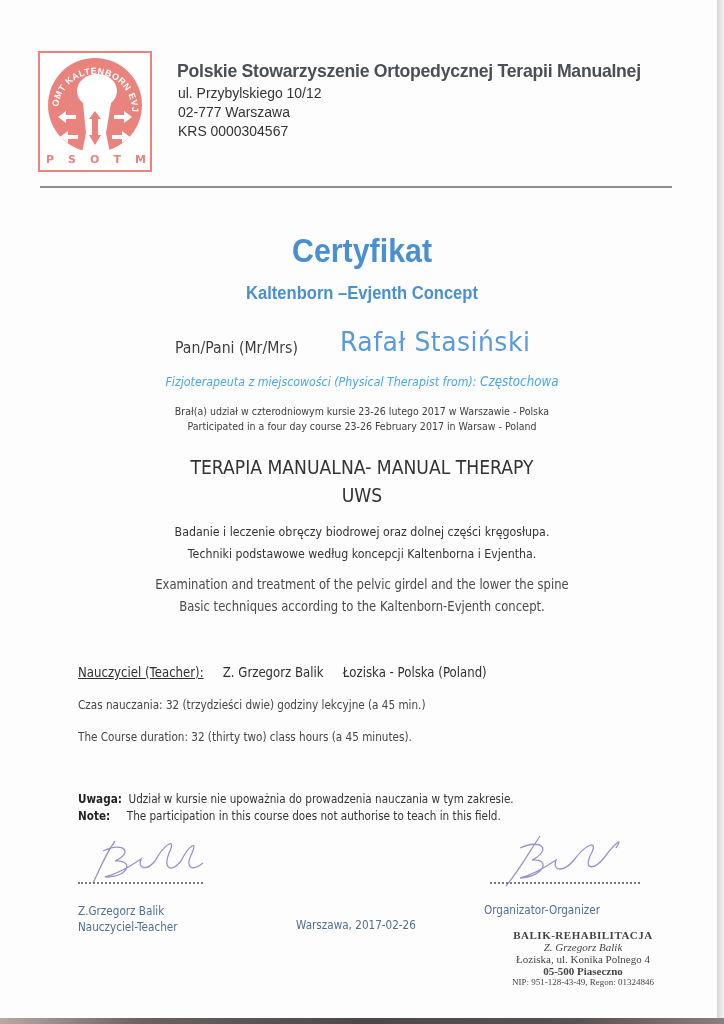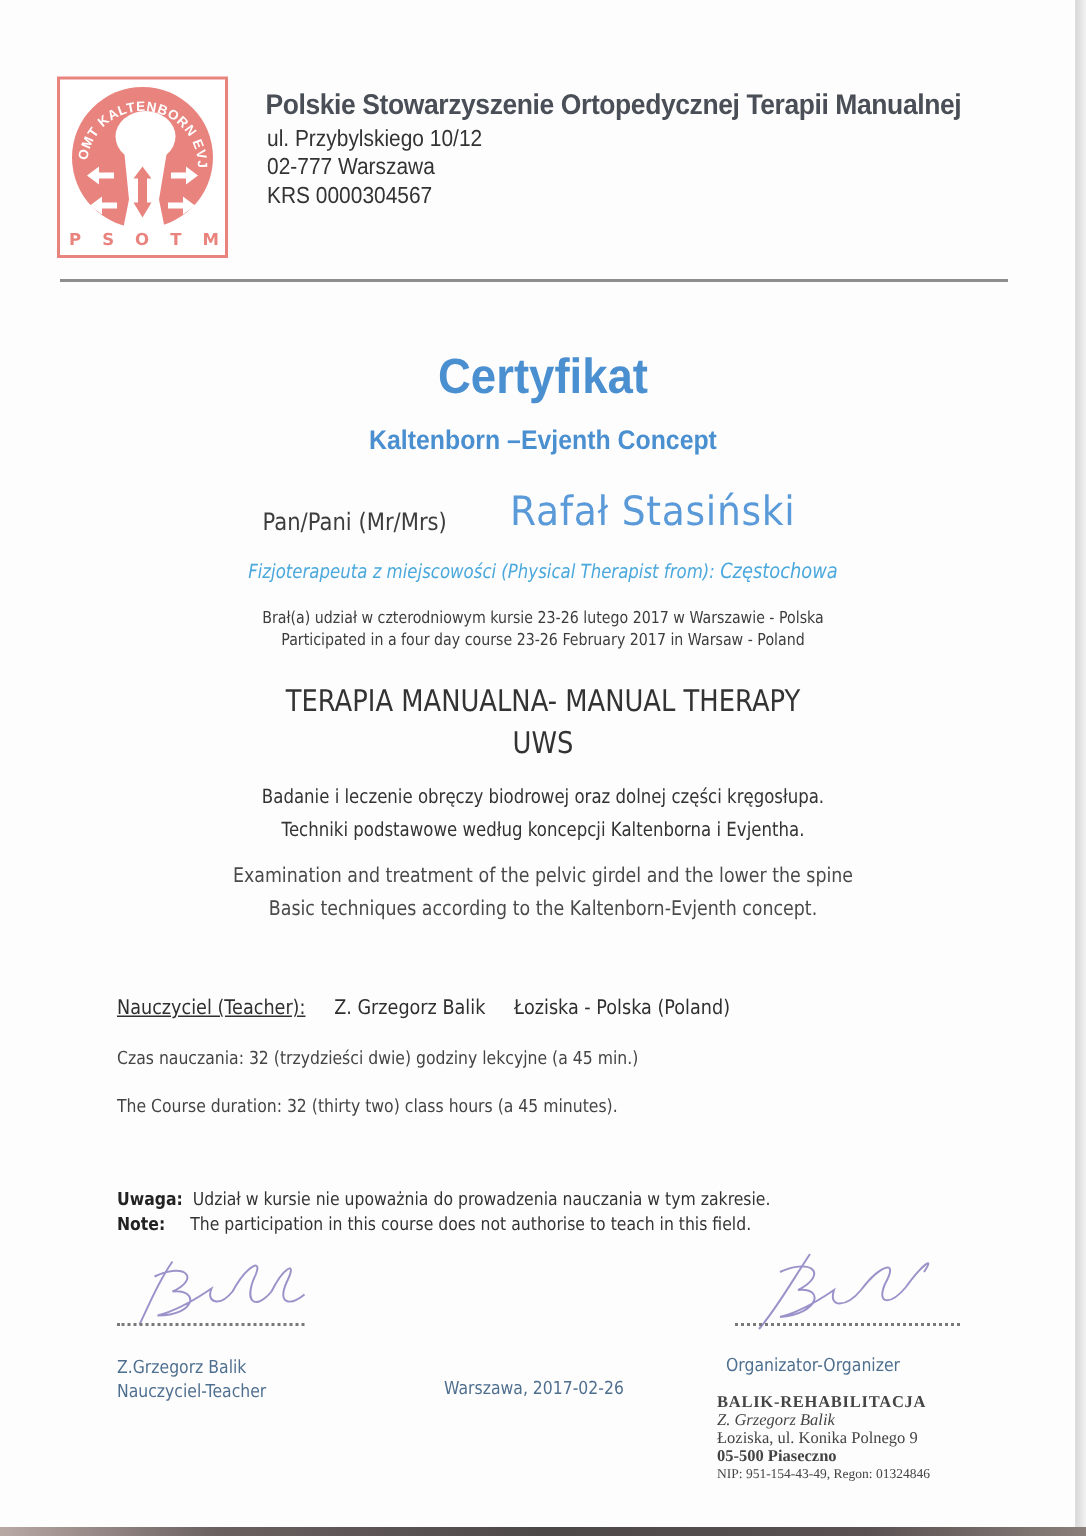--- a/index.html
+++ b/index.html
@@ -52,21 +52,21 @@
     .detail { left: 78px; font-family: "DejaVu Sans", sans-serif; color: #444; transform-origin: left; }
     .teacher-row { top: 664px; font-size: 13.5px; color: #2f2f2f; transform: scaleX(0.87); }
     .teacher-row .lbl { text-decoration: underline; }
     .teacher-row .sp { display: inline-block; width: 22px; }
     .duration { font-size: 12px; transform: scaleX(0.87); }
     .note { font-size: 12px; color: #333; transform: scaleX(0.87); }
     .note b { font-weight: bold; color: #222; }
 
     .sig-line { position: absolute; border-bottom: 2px dotted #7a7a7a; height: 0; }
     .sig-text { font-size: 12px; color: #4f6f8f; font-family: "DejaVu Sans", sans-serif; transform: scaleX(0.87); transform-origin: left; }
-    .stamp { font-family: "Liberation Serif", serif; color: #444; text-align: left; left: 478px; width: 210px; }
+    .stamp { font-family: "Liberation Serif", serif; color: #444; text-align: center; left: 478px; width: 210px; }
   </style>
 </head>
 <body>
 
 <div class="page">
 
   <div class="logo">
     <svg width="110" height="117" viewBox="0 0 110 117">
       <circle cx="55" cy="52" r="47" fill="#e9837e"></circle>
       <defs>
@@ -150,19 +150,19 @@
   <div class="abs sig-text" style="left:296px; top:918px;">Warszawa, 2017-02-26</div>
 
   <svg class="abs" style="left:490px; top:830px;" width="150" height="60" viewBox="0 0 150 60">
     <path d="M 50 6 C 38 24 28 42 16 56 M 30 18 C 52 8 62 20 42 30 C 60 28 56 46 30 48 C 46 44 60 34 66 30 C 62 42 74 42 84 30 C 96 14 110 8 100 26 C 94 40 104 40 114 28 C 124 14 134 6 126 18" fill="none" stroke="#8a7fc0" stroke-width="1.3" opacity="0.85"></path>
   </svg>
   <div class="sig-line" style="left:490px; top:882px; width:150px;"></div>
   <div class="abs sig-text" style="left:484px; top:903px;">Organizator-Organizer</div>
 
   <div class="abs stamp" style="top:929px; font-size:11px; font-weight:bold; letter-spacing:0.5px;">BALIK-REHABILITACJA</div>
   <div class="abs stamp" style="top:941px; font-size:11px; font-style:italic;">Z. Grzegorz Balik</div>
-  <div class="abs stamp" style="top:953px; font-size:11px;">Łoziska, ul. Konika Polnego 9</div>
+  <div class="abs stamp" style="top:953px; font-size:11px;">Łoziska, ul. Konika Polnego 4</div>
   <div class="abs stamp" style="top:965px; font-size:11px;font-weight:bold;">05-500 Piaseczno</div>
-  <div class="abs stamp" style="top:977px; font-size:9px;">NIP: 951-154-43-49, Regon: 01324846</div>
+  <div class="abs stamp" style="top:977px; font-size:9px;">NIP: 951-128-43-49, Regon: 01324846</div>
 </div>
 
 <div class="right-edge"></div>
 <div class="bottom-edge"></div>
 
 </body></html>

